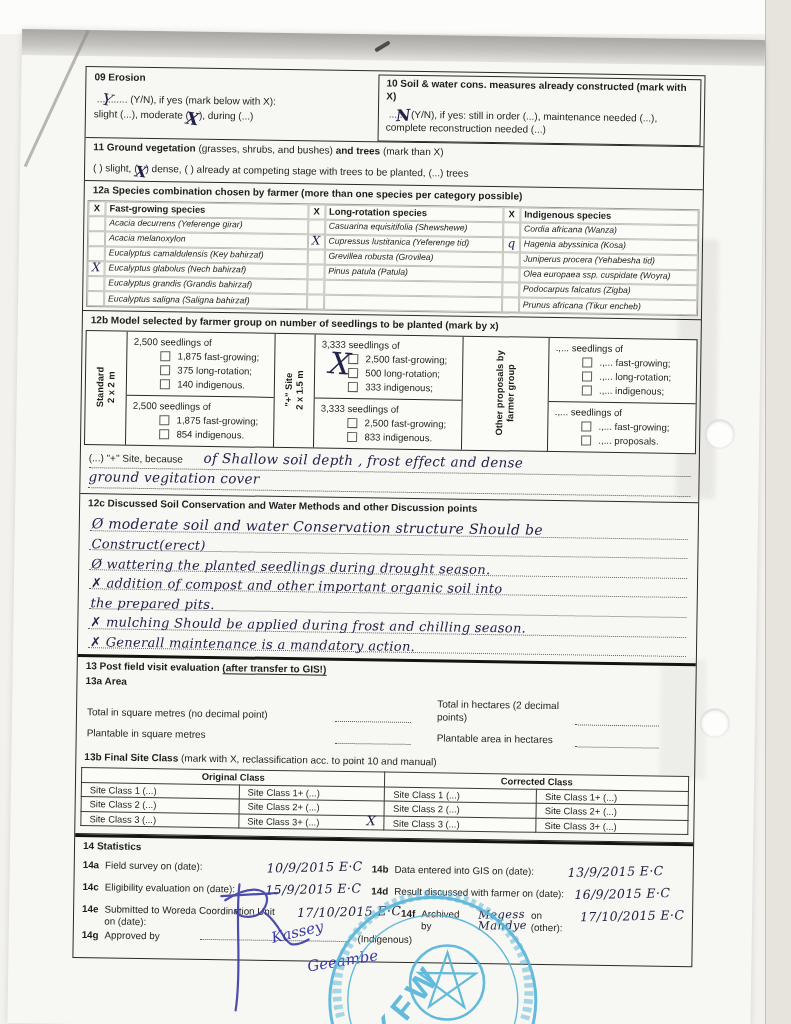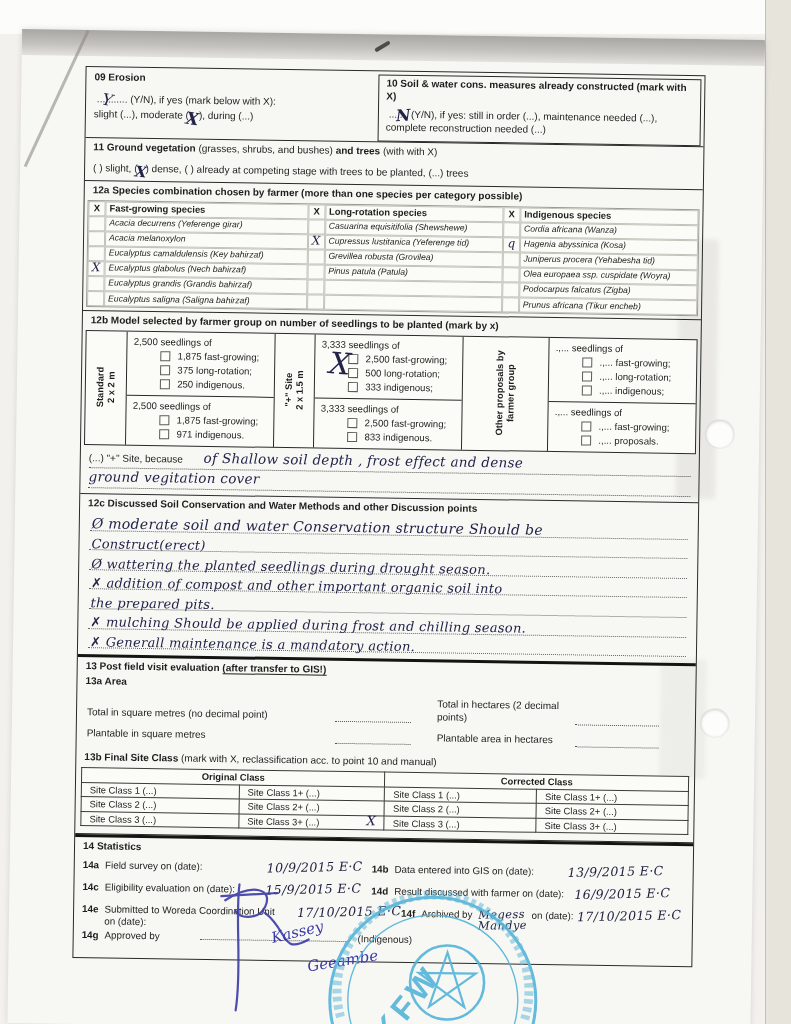--- a/index.html
+++ b/index.html
@@ -144,21 +144,21 @@
           <div class="ynline" style="margin-top:6px;">
             <span class="imark"><span class="hw mk" style="left:10px;top:-12px;font-size:16px;font-weight:bold;transform:rotate(-4deg);">N</span></span>
             <span>....... (Y/N), if yes: still in order (...), maintenance needed (...),</span>
           </div>
           <div>complete reconstruction needed (...)</div>
         </div>
       </div>
 
       <div class="sec s11">
         <div>
-          <span class="b">11 Ground vegetation</span><span> (grasses, shrubs, and bushes) </span><span class="b">and trees</span><span> (with with X)</span>
+          <span class="b">11 Ground vegetation</span><span> (grasses, shrubs, and bushes) </span><span class="b">and trees</span><span> (mark than X)</span>
         </div>
         <div class="optline">
           <span>(  ) slight, (</span><span class="imark"><span class="hw mk" style="left:-2px;top:-9px;font-size:15px;font-weight:bold;transform:rotate(6deg);">X</span></span><span style="margin-left:8px;">) dense, (  ) already at competing stage with trees to be planted, (...) trees</span>
         </div>
       </div>
 
       <div class="sec">
         <div class="sec-title b">12a Species combination chosen by farmer (more than one species per category possible)</div>
         <div class="sp-wrap">
           <div class="sp-col sp-c1">
@@ -224,32 +224,32 @@
               <div class="cbrow">
                   <span class="cb"></span>
                   <span>1,875 fast-growing;</span>
                 </div>
               <div class="cbrow">
                   <span class="cb"></span>
                   <span>375 long-rotation;</span>
                 </div>
               <div class="cbrow">
                   <span class="cb"></span>
-                  <span>250 indigenous.</span>
+                  <span>140 indigenous.</span>
                 </div>
             </div>
             <div class="mod-cell">
               <div>2,500 seedlings of</div>
               <div class="cbrow">
                   <span class="cb"></span>
                   <span>1,875 fast-growing;</span>
                 </div>
               <div class="cbrow">
                   <span class="cb"></span>
-                  <span>971 indigenous.</span>
+                  <span>854 indigenous.</span>
                 </div>
             </div>
           </div>
           <div class="vlab vl2">
             <div class="rot"><span>"+" Site</span><br><span>2 x 1.5 m</span></div>
           </div>
           <div class="mod-col">
             <div class="mod-cell topcell">
               <span class="hw modx">X</span>
               <div>3,333 seedlings of</div>
@@ -430,21 +430,21 @@
               <span class="st-label">Submitted to Woreda Coordination Unit on (date):</span>
               <span class="hwd">17/10/2015 E·C</span>
             </div>
             <div class="st-right">
               <span class="st-id">14f</span>
               <span class="st-label">Archived by</span>
               <span class="stack">
                 <span class="hwd">Megess</span>
                 <span class="hwd">Mandye</span>
               </span>
-              <span class="st-label">on (date):</span>
+              <span class="st-label">on (other):</span>
               <span class="hwd" style="margin-left:4px;">17/10/2015 E·C</span>
             </div>
           </div>
           <div class="st-row">
             <span class="st-id">14g</span>
             <span class="st-label">Approved by</span>
             <span class="sigdots"></span>
             <span class="st-label">(Indigenous)</span>
           </div>
         </div>

